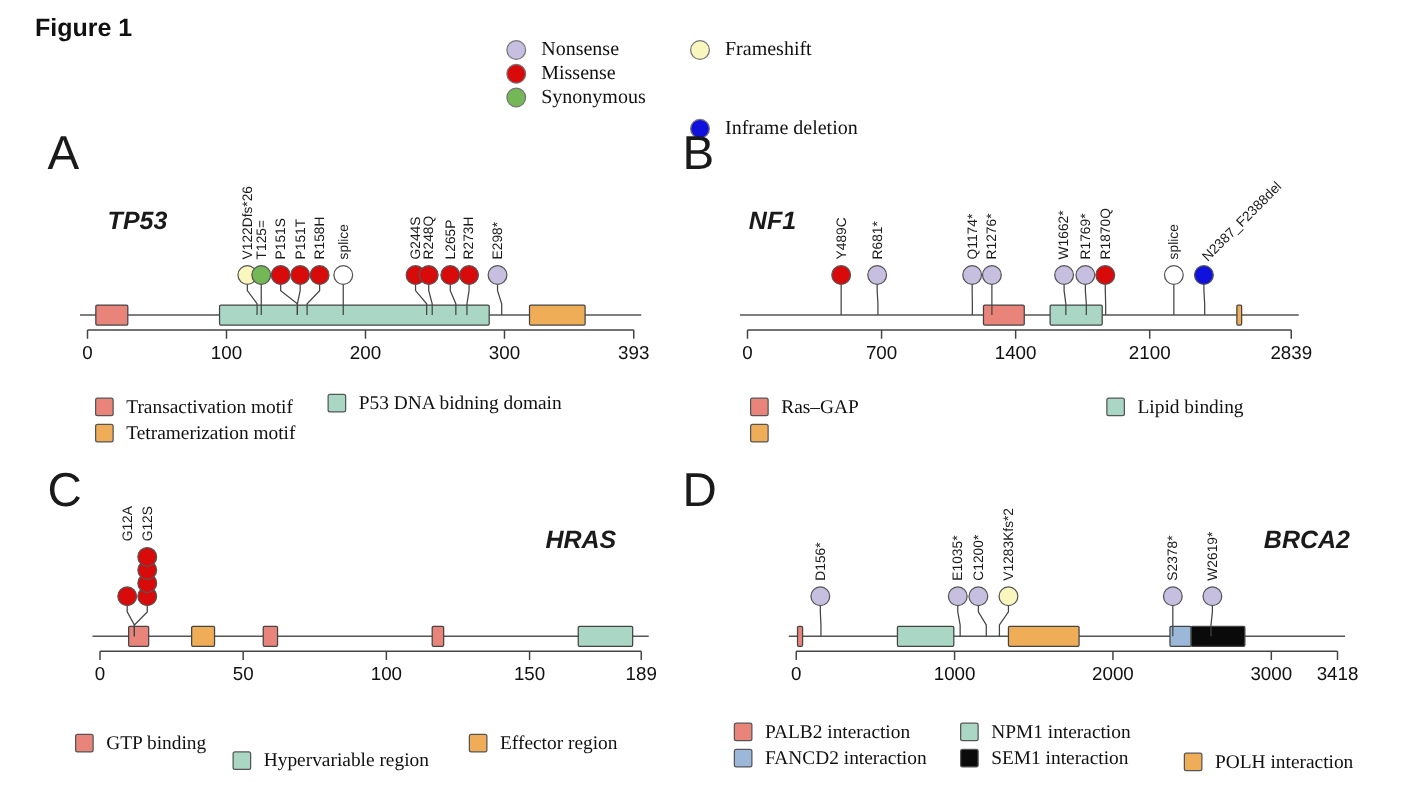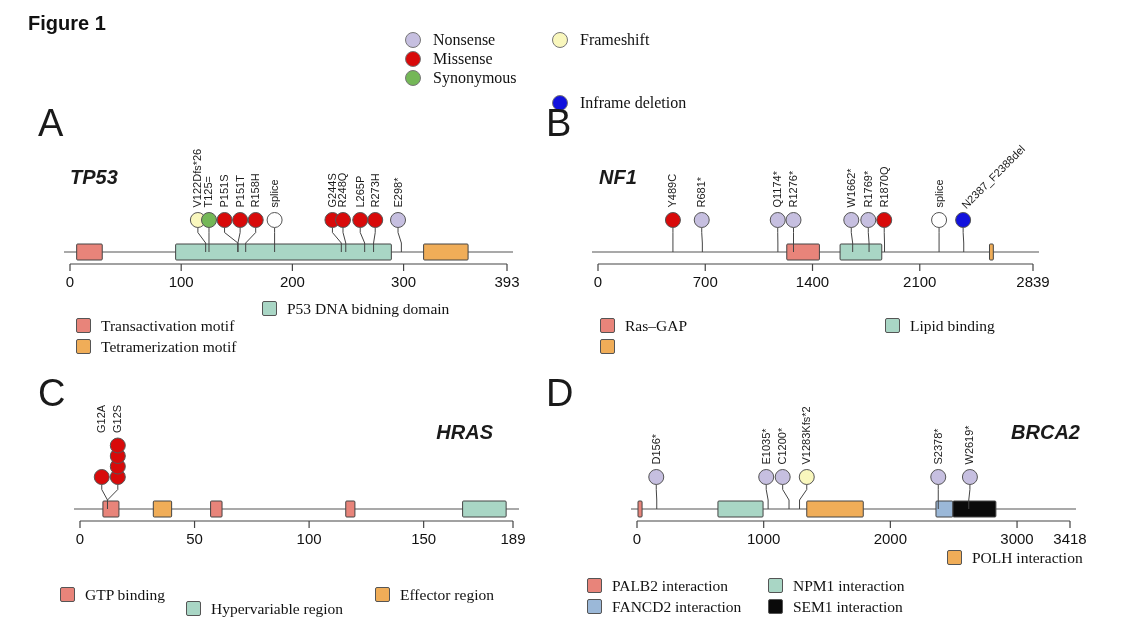--- a/index.html
+++ b/index.html
@@ -42,21 +42,21 @@
       <div class="legend-circle" style="background: rgb(17, 17, 221);"></div>
       <div class="top-legend-label">Inframe deletion</div>
     </div>
   </div>
 
 <div class="abs panel-letter" style="left:38px;top:102px;">A</div>
 <div class="abs panel-letter" style="left:546px;top:102px;">B</div>
 <div class="abs panel-letter" style="left:38px;top:372px;">C</div>
 <div class="abs panel-letter" style="left:546px;top:372px;">D</div>
 
-<div class="abs gene-name" style="left:70px;top:166px;width:80px;">TP53</div>
+<div class="abs gene-name" style="left:70px;top:166px;width:80px;text-align:center;">TP53</div>
 <div class="abs gene-name" style="left:578px;top:166px;width:80px;text-align:center;">NF1</div>
 <div class="abs gene-name" style="left:380px;top:421px;width:113px;text-align:right;">HRAS</div>
 <div class="abs gene-name" style="left:967px;top:421px;width:113px;text-align:right;">BRCA2</div>
 
 <svg id="figure-svg" class="abs" style="left:0;top:0;" width="1140" height="642">
     <g>
       <line x1="64" y1="252" x2="513" y2="252" stroke="#555" stroke-width="1.2"></line>
       <rect x="76.67175572519083" y="244" width="25.575063613231563" height="16" fill="#e8847a" stroke="#444" stroke-width="1" rx="1"></rect>
       <rect x="175.63613231552162" y="244" width="215.72010178117048" height="16" fill="#a9d6c5" stroke="#444" stroke-width="1" rx="1"></rect>
       <rect x="423.6030534351145" y="244" width="44.47837150127225" height="16" fill="#f0ad58" stroke="#444" stroke-width="1" rx="1"></rect>
@@ -218,21 +218,21 @@
 
 <div class="abs">
     <div class="legend-item" style="left: 76px; top: 316px;">
       <div class="legend-swatch" style="background: rgb(232, 132, 122);"></div>
       <div class="legend-label">Transactivation motif</div>
     </div>
     <div class="legend-item" style="left: 76px; top: 337px; justify-content: flex-end;">
       <div class="legend-swatch" style="background: rgb(240, 173, 88);"></div>
       <div class="legend-label">Tetramerization motif</div>
     </div>
-    <div class="legend-item" style="left: 262px; top: 299px; text-align: right;">
+    <div class="legend-item" style="left: 262px; top: 313px; text-align: right;">
       <div class="legend-swatch" style="background: rgb(169, 214, 197);"></div>
       <div class="legend-label">P53 DNA bidning domain</div>
     </div>
   </div>
 <div class="abs">
     <div class="legend-item" style="left: 600px; top: 316px;">
       <div class="legend-swatch" style="background: rgb(232, 132, 122);"></div>
       <div class="legend-label">Ras–GAP</div>
     </div>
     <div class="legend-item" style="left: 600px; top: 337px;">
@@ -267,17 +267,17 @@
       <div class="legend-label">FANCD2 interaction</div>
     </div>
     <div class="legend-item" style="left: 768px; top: 576px;">
       <div class="legend-swatch" style="background: rgb(169, 214, 197);"></div>
       <div class="legend-label">NPM1 interaction</div>
     </div>
     <div class="legend-item" style="left: 768px; top: 597px;">
       <div class="legend-swatch" style="background: rgb(10, 10, 10);"></div>
       <div class="legend-label">SEM1 interaction</div>
     </div>
-    <div class="legend-item" style="left: 927px; top: 548px; padding-left: 20px;">
+    <div class="legend-item" style="left: 927px; top: 600px; padding-left: 20px;">
       <div class="legend-swatch" style="background: rgb(240, 173, 88);"></div>
       <div class="legend-label">POLH interaction</div>
     </div>
   </div>
 
 </body></html>

